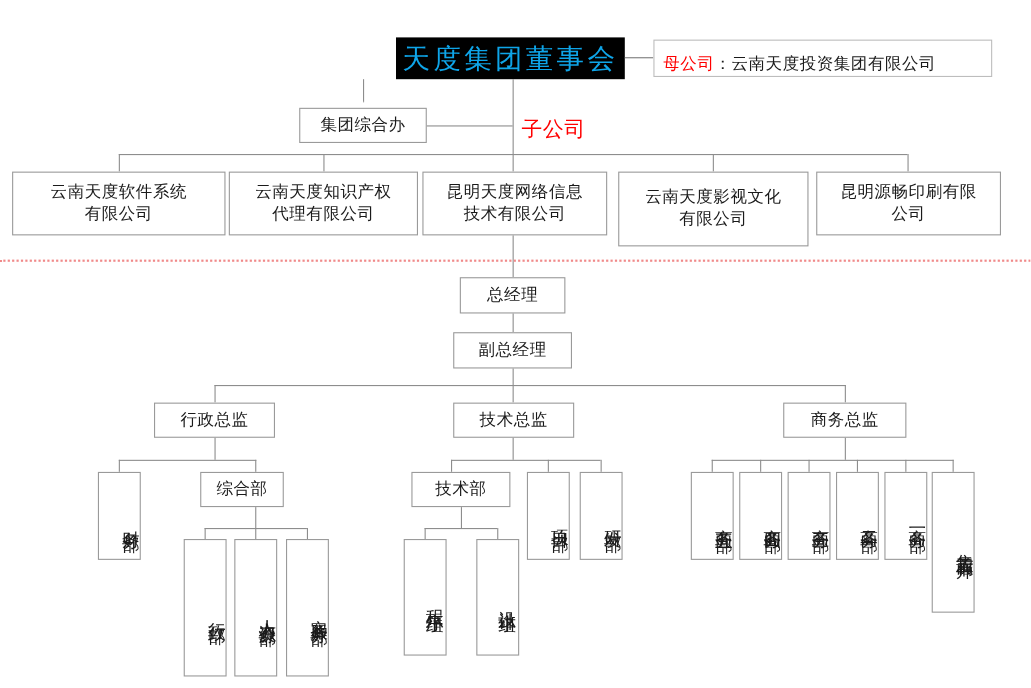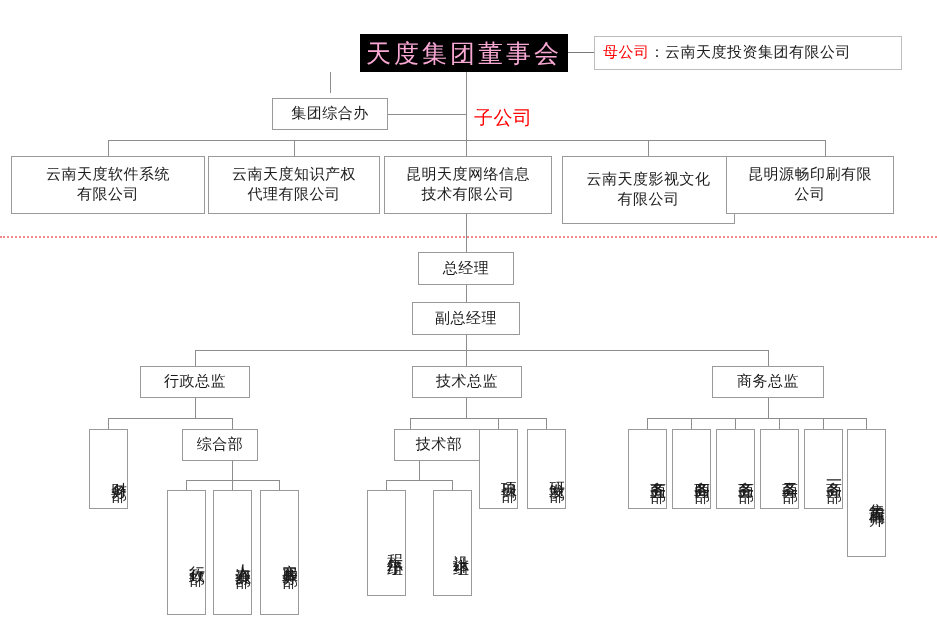--- a/index.html
+++ b/index.html
@@ -29,32 +29,33 @@
     align-items: center;
     justify-content: center;
     text-align: center;
     font-size: 15px;
     line-height: 1.32;
     letter-spacing: 0.5px;
     white-space: pre-line;
   }
   .box.root {
     background: #000000;
-    color: #f9a8d4;
+    color: #0ea5e9;
     border: none;
     font-size: 25px;
     letter-spacing: 3px;
     font-weight: 400;
   }
   .box.note {
     border: 1px solid #bdbdbd;
     font-size: 15px;
     letter-spacing: 0.5px;
     justify-content: flex-start;
     padding-left: 8px;
+    align-items: flex-end;
   }
   .box.vert {
     writing-mode: vertical-rl;
     text-orientation: upright;
     font-size: 16px;
     letter-spacing: 2px;
     line-height: 1.05;
     padding-top: 6px;
     align-items: flex-start;
     justify-content: center;
@@ -126,21 +127,21 @@
   <div class="ln v" style="left:825px; top:140px; height:16px;"></div>
 
   <div class="box" style="left:11px; top:156px; width:194px; height:58px;">云南天度软件系统
 有限公司</div>
   <div class="box" style="left:208px; top:156px; width:172px; height:58px;">云南天度知识产权
 代理有限公司</div>
   <div class="box" style="left:384px; top:156px; width:168px; height:58px;">昆明天度网络信息
 技术有限公司</div>
   <div class="box" style="left:562px; top:156px; width:173px; height:68px;">云南天度影视文化
 有限公司</div>
-  <div class="box" style="left:726px; top:156px; width:168px; height:58px;">昆明源畅印刷有限
+  <div class="box" style="left:742px; top:156px; width:168px; height:58px;">昆明源畅印刷有限
 公司</div>
 
   <div class="ln v" style="left:466px; top:214px; height:38px;"></div>
 
   <div class="dotted" style="left:0px; top:236px; width:937px;"></div>
 
   <div class="box" style="left:418px; top:252px; width:96px; height:33px;">总经理</div>
 
   <div class="ln v" style="left:466px; top:285px; height:17px;"></div>
 
@@ -176,21 +177,21 @@
   <div class="box vert" style="left:167px; top:490px; width:39px; height:125px;">行政部</div>
   <div class="box vert" style="left:213px; top:490px; width:39px; height:125px;">人力资源部</div>
   <div class="box vert" style="left:260px; top:490px; width:39px; height:125px;">客户服务部</div>
 
   <div class="ln v" style="left:466px; top:398px; height:20px;"></div>
   <div class="ln h" style="left:410px; top:418px; width:136px;"></div>
   <div class="ln v" style="left:410px; top:418px; height:11px;"></div>
   <div class="ln v" style="left:498px; top:418px; height:11px;"></div>
   <div class="ln v" style="left:546px; top:418px; height:11px;"></div>
 
-  <div class="box" style="left:374px; top:429px; width:90px; height:32px;margin-left:20px;">技术部</div>
+  <div class="box" style="left:374px; top:429px; width:90px; height:32px;">技术部</div>
   <div class="box vert" style="left:479px; top:429px; width:39px; height:80px;">项目部</div>
   <div class="box vert" style="left:527px; top:429px; width:39px; height:80px;">研发部</div>
 
   <div class="ln v" style="left:419px; top:461px; height:19px;"></div>
   <div class="ln h" style="left:386px; top:480px; width:66px;"></div>
   <div class="ln v" style="left:386px; top:480px; height:10px;"></div>
   <div class="ln v" style="left:452px; top:480px; height:10px;"></div>
 
   <div class="box vert2" style="left:367px; top:490px; width:39px; height:106px;">程序小组</div>
   <div class="box vert2" style="left:433px; top:490px; width:39px; height:106px;">设计小组</div>

